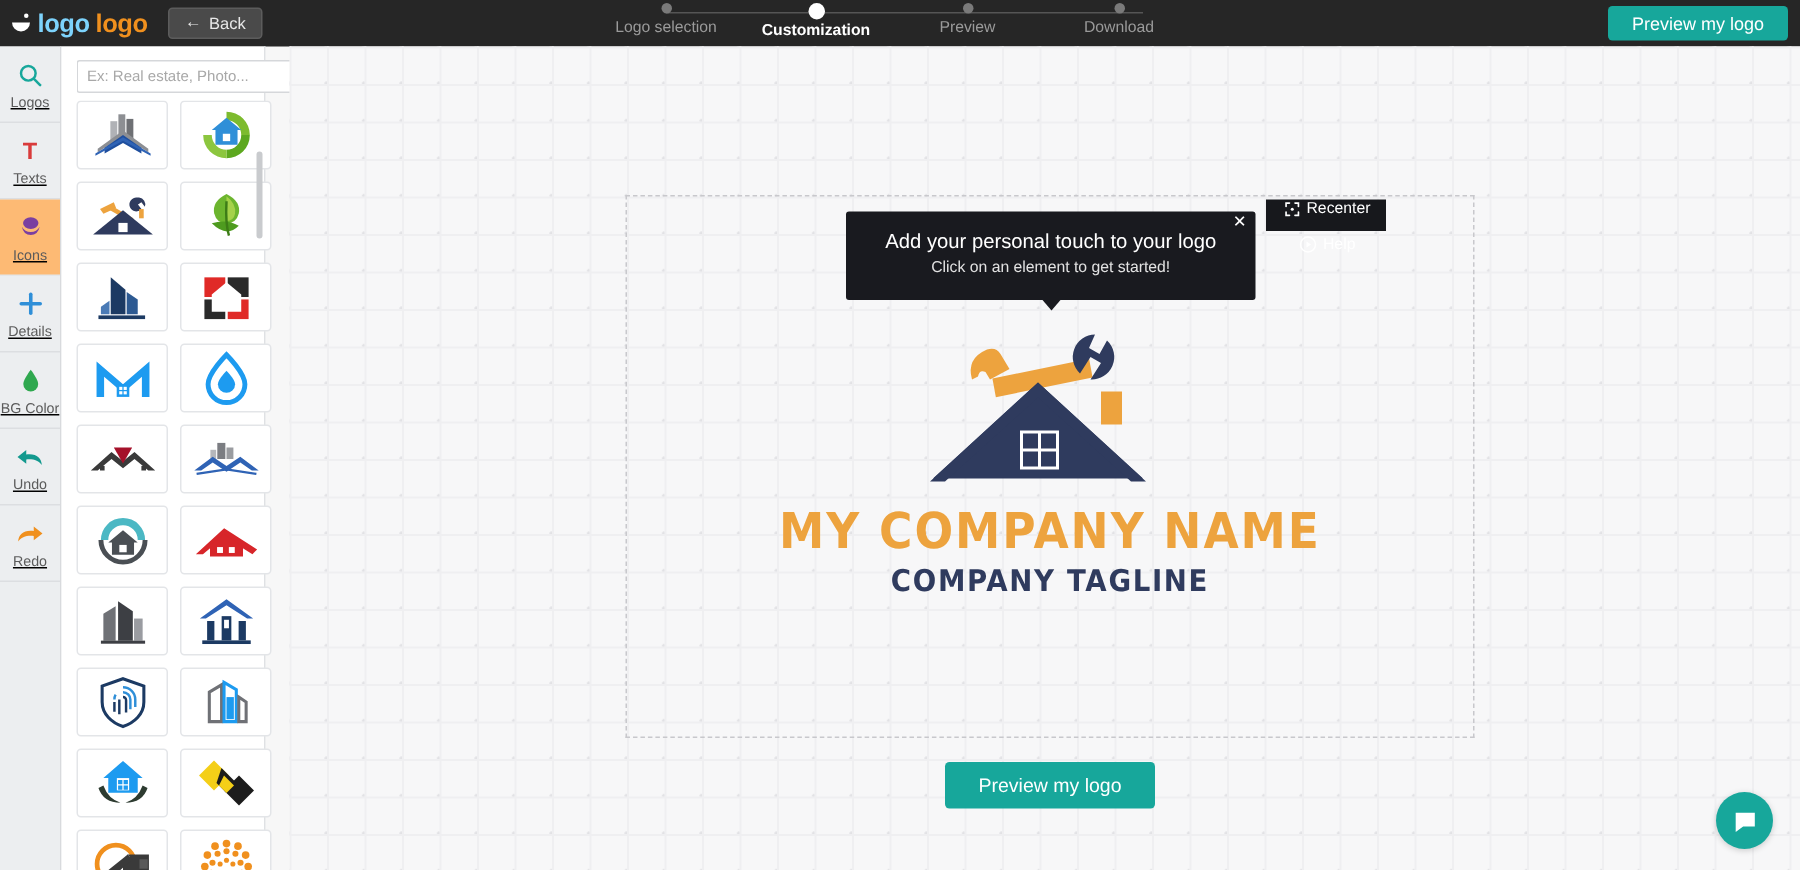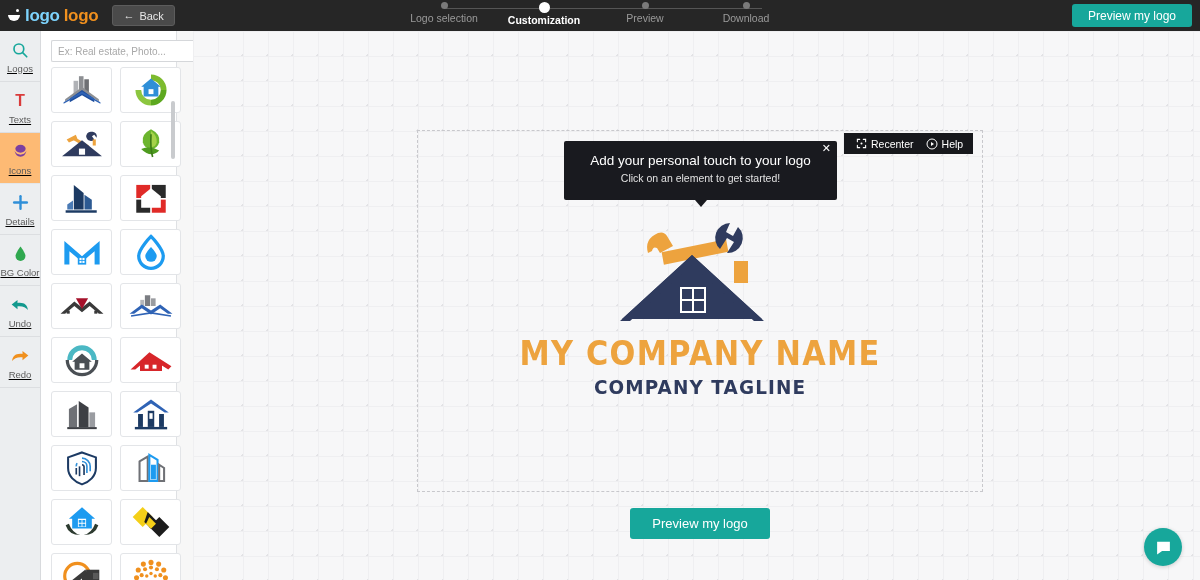--- a/index.html
+++ b/index.html
@@ -147,20 +147,21 @@
     border: 1px dashed #c8c8cc;
   }
 
   
   #ctrl-bar {
     position: absolute; left: 651px; top: 102px; height: 21px;
     background: #17181c; color: #ffffff;
     display: flex; align-items: center; gap: 12px;
     padding: 0 10px 0 12px;
     font-size: 10.5px;
+    flex-direction: column;
   }
   #ctrl-bar .ctrl { display: flex; align-items: center; gap: 4px; cursor: pointer; }
 
   
   #tooltip {
     position: absolute; left: 371px; top: 110px; width: 273px; height: 59px;
     background: #191a1f; color: #fff; border-radius: 2px;
     text-align: center;
   }
   #tooltip-title { font-size: 13.5px; padding-top: 12px; }

